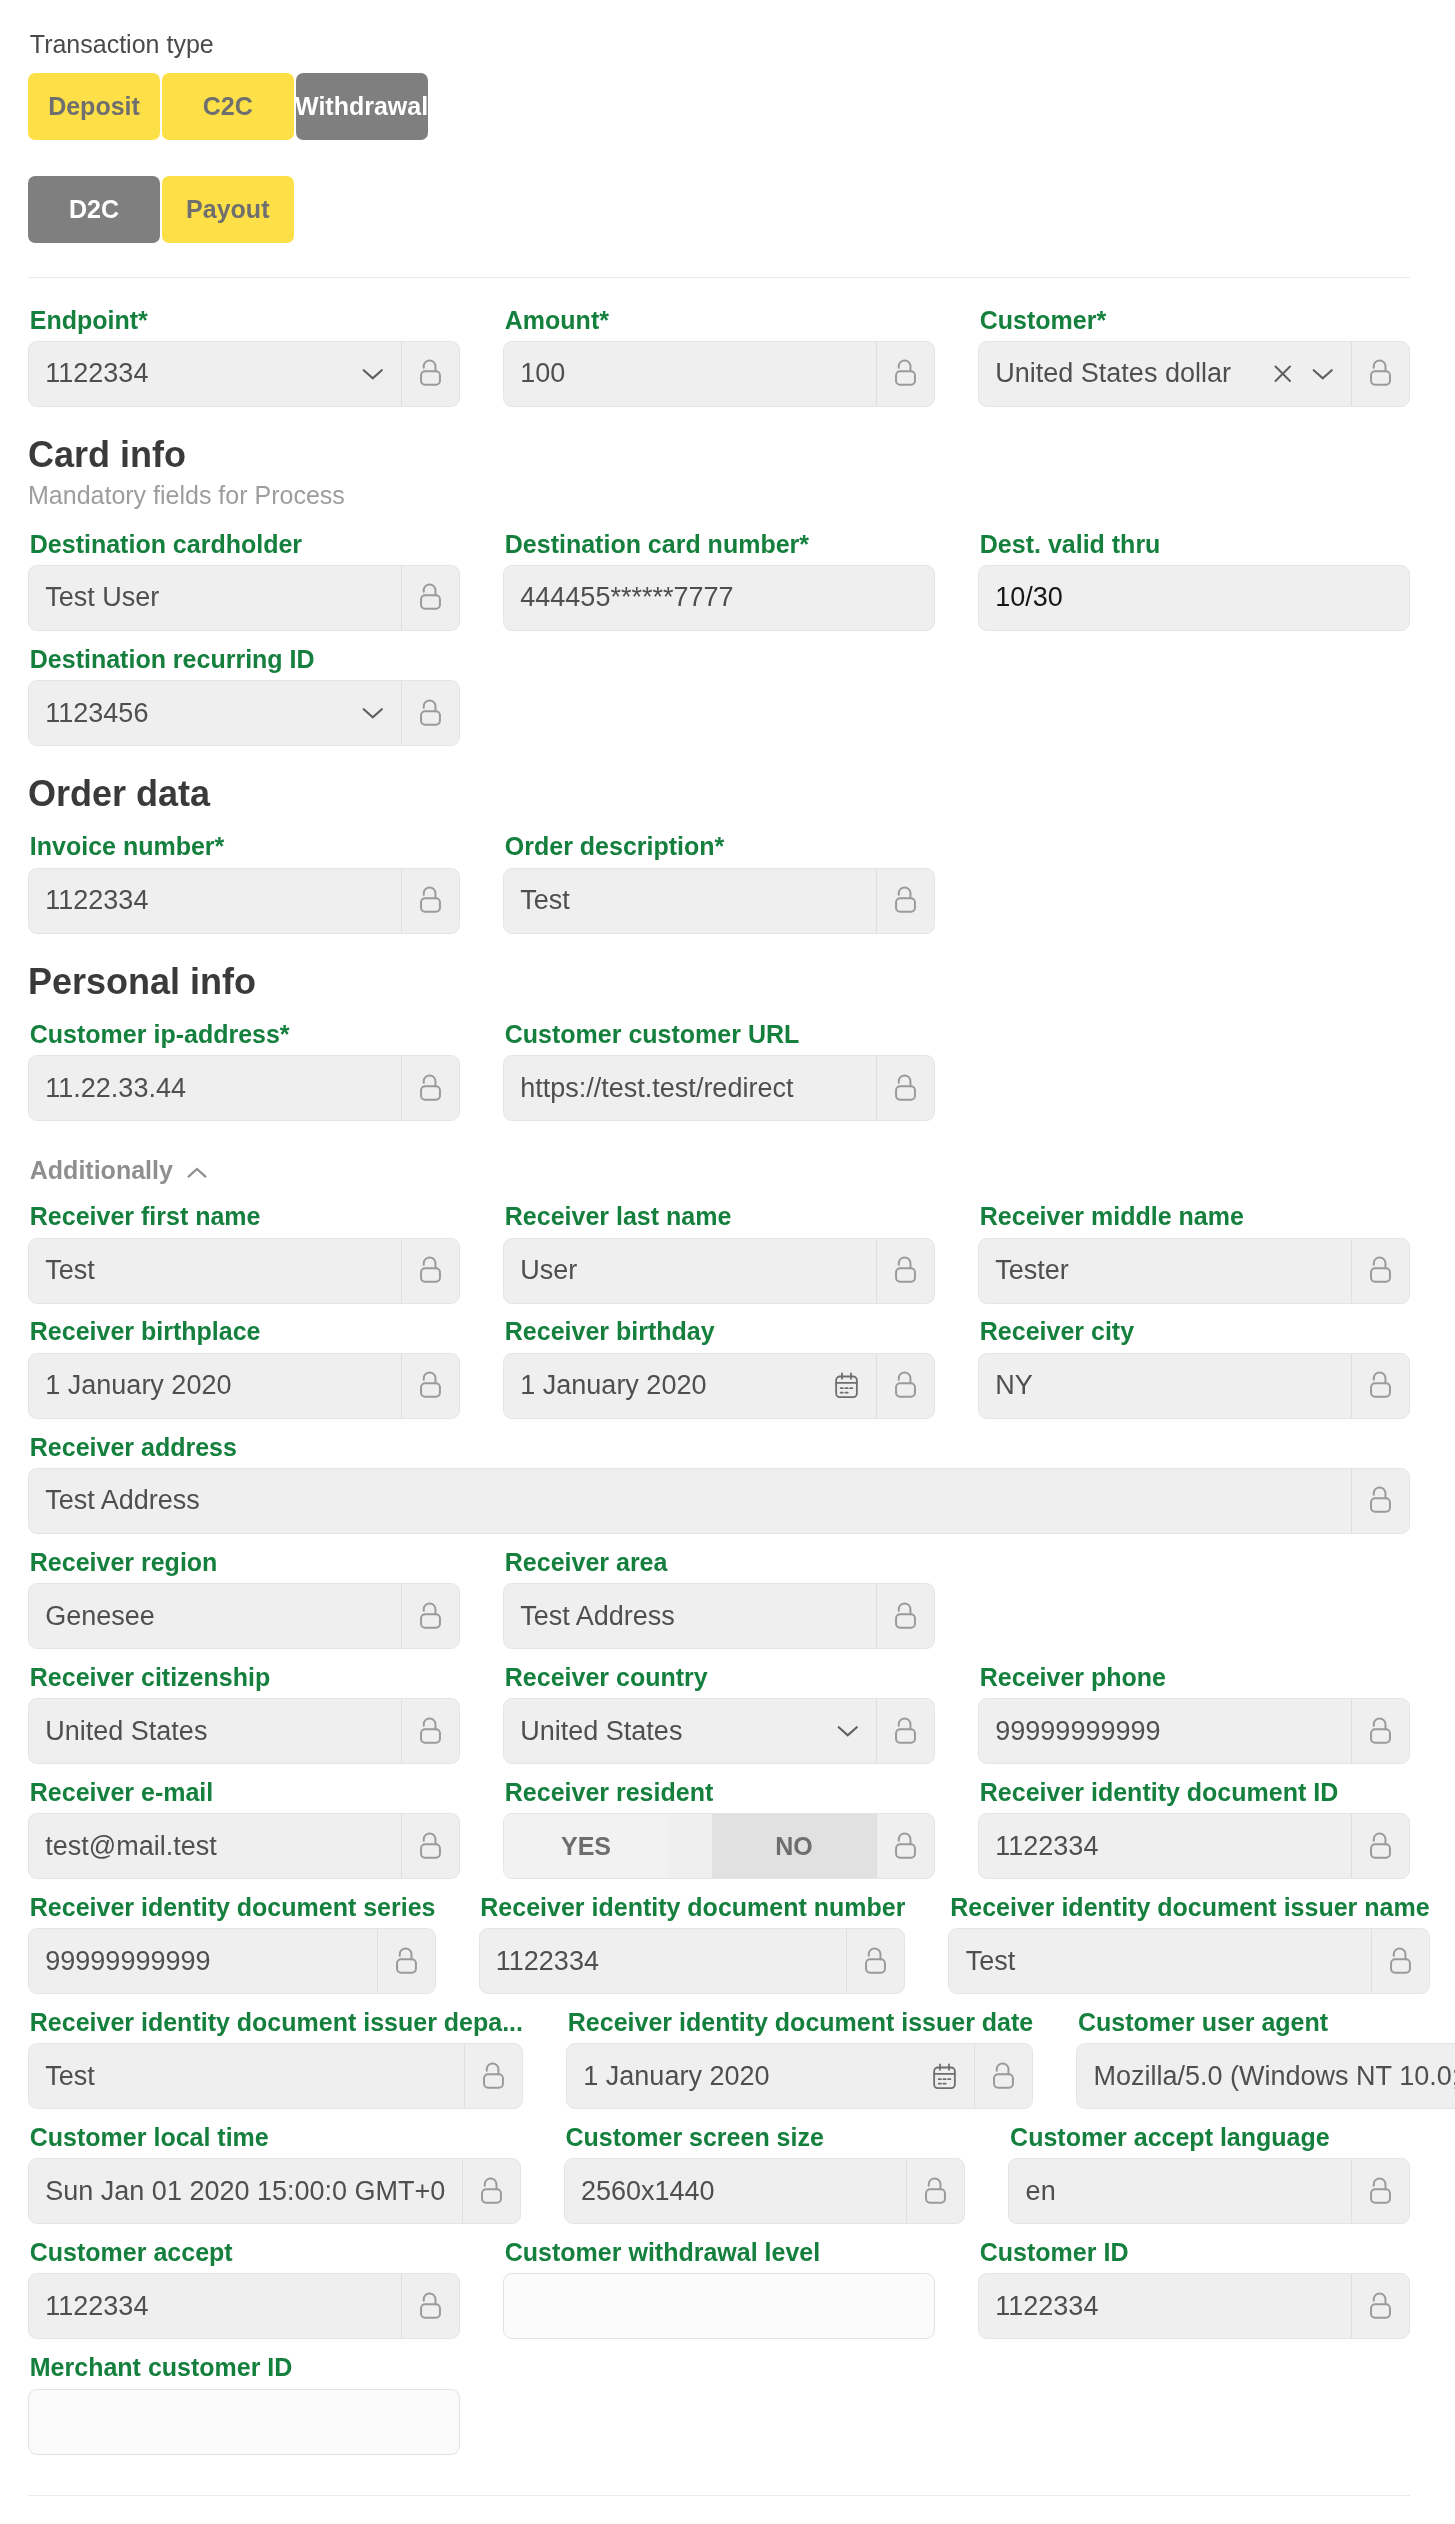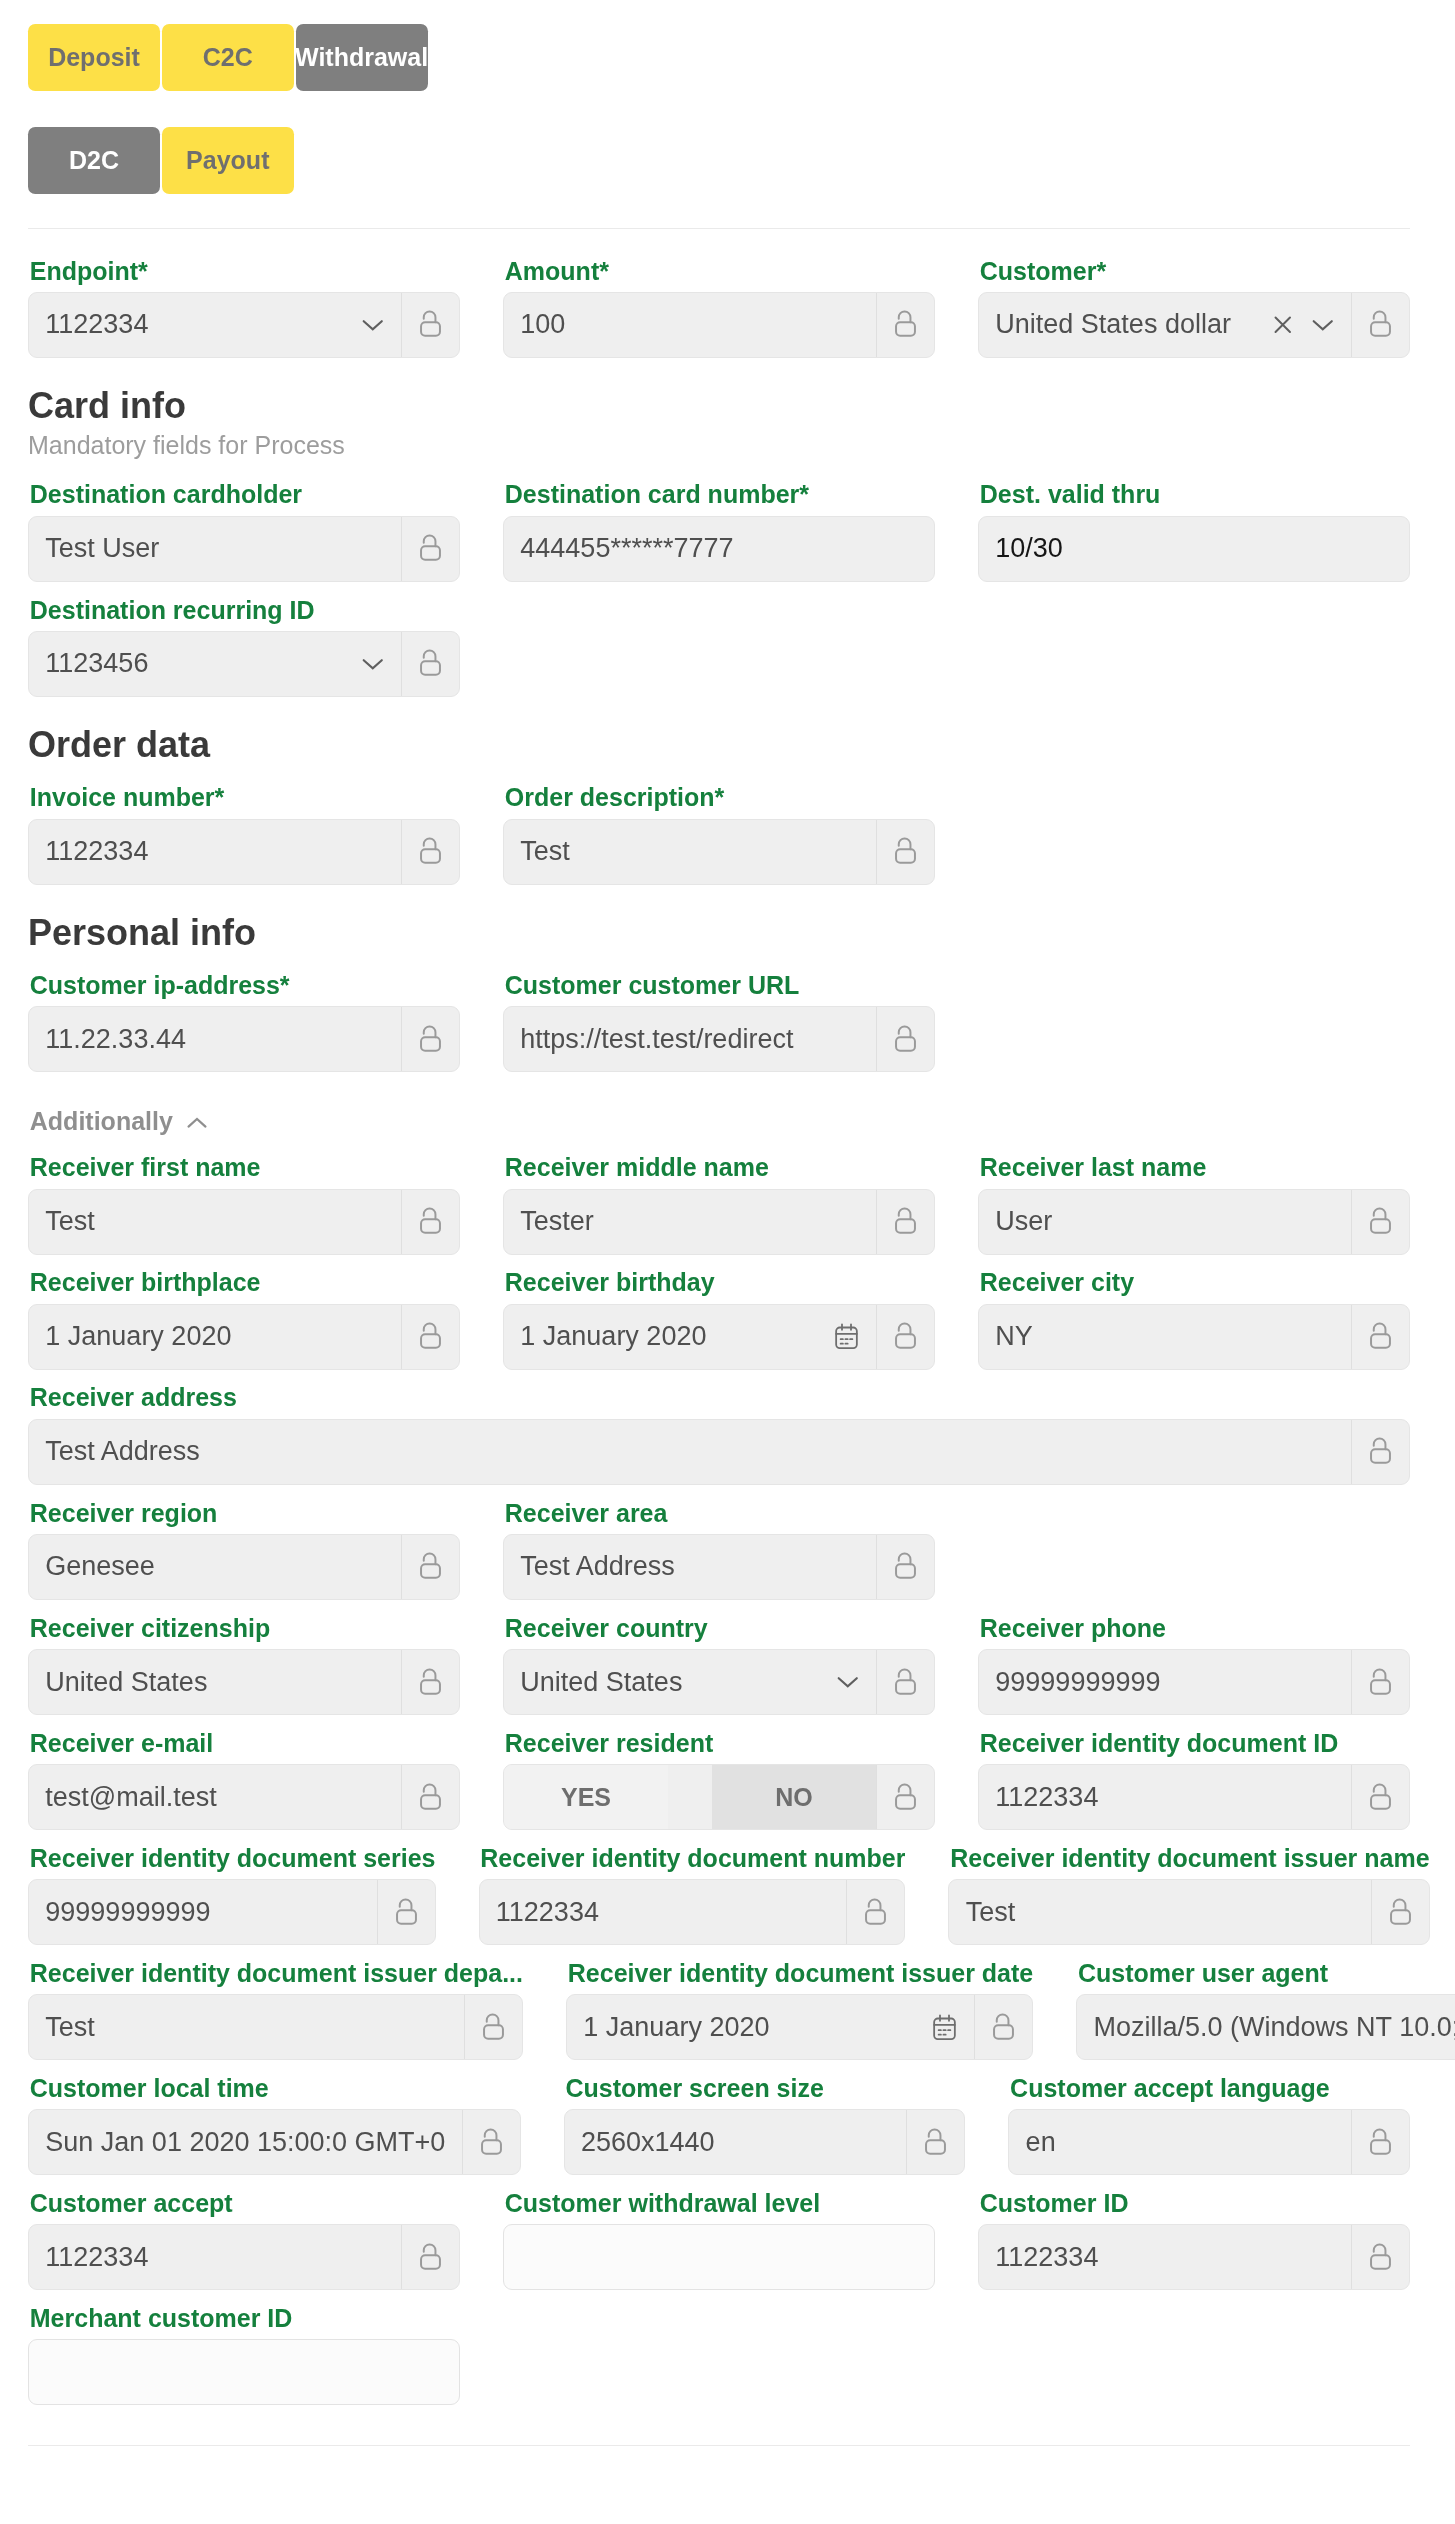--- a/index.html
+++ b/index.html
@@ -71,20 +71,21 @@
     display:inline-flex; align-items:flex-start; gap:12.7px; cursor:pointer;
     margin:22px 0 16.3px 1.8px; font-size:25px; font-weight:bold; color:#8f8f8f;
   }
 
   .footer { display:flex; justify-content:flex-end; gap:14.5px; padding:36px 0 22px; }
 </style>
 </head>
 <body>
 
 <div class="page">
+  <div class="top-label">Transaction type</div>
   <div class="btn-group" id="txn-group">
       <button class="tbtn">Deposit</button>
       <button class="tbtn">C2C</button>
       <button class="tbtn active">Withdrawal</button>
     </div>
   <div class="btn-group subtype" id="subtype-group">
       <button class="tbtn active">D2C</button>
       <button class="tbtn">Payout</button>
     </div>
   <hr class="divider">
@@ -245,35 +246,35 @@
             <div class="value">Test</div>
             <button class="lockbox">
               <svg width="27" height="31" viewBox="0 0 30 34" fill="none" stroke="#9a9a9a" stroke-width="2.2" stroke-linecap="round">
                 <rect x="4.5" y="14.5" width="21" height="15" rx="4.5"></rect>
                 <path d="M20.5 14.5 V9 a6.5 6.5 0 0 0 -13 0 v1.5"></path>
               </svg>
             </button>
           </div>
         </div>
         <div class="field">
+          <div class="flabel">Receiver last name</div>
+          <div class="input">
+            <div class="value">User</div>
+            <button class="lockbox">
+              <svg width="27" height="31" viewBox="0 0 30 34" fill="none" stroke="#9a9a9a" stroke-width="2.2" stroke-linecap="round">
+                <rect x="4.5" y="14.5" width="21" height="15" rx="4.5"></rect>
+                <path d="M20.5 14.5 V9 a6.5 6.5 0 0 0 -13 0 v1.5"></path>
+              </svg>
+            </button>
+          </div>
+        </div>
+        <div class="field">
           <div class="flabel">Receiver middle name</div>
           <div class="input">
             <div class="value">Tester</div>
-            <button class="lockbox">
-              <svg width="27" height="31" viewBox="0 0 30 34" fill="none" stroke="#9a9a9a" stroke-width="2.2" stroke-linecap="round">
-                <rect x="4.5" y="14.5" width="21" height="15" rx="4.5"></rect>
-                <path d="M20.5 14.5 V9 a6.5 6.5 0 0 0 -13 0 v1.5"></path>
-              </svg>
-            </button>
-          </div>
-        </div>
-        <div class="field">
-          <div class="flabel">Receiver last name</div>
-          <div class="input">
-            <div class="value">User</div>
             <button class="lockbox">
               <svg width="27" height="31" viewBox="0 0 30 34" fill="none" stroke="#9a9a9a" stroke-width="2.2" stroke-linecap="round">
                 <rect x="4.5" y="14.5" width="21" height="15" rx="4.5"></rect>
                 <path d="M20.5 14.5 V9 a6.5 6.5 0 0 0 -13 0 v1.5"></path>
               </svg>
             </button>
           </div>
         </div>
       </div><div class="row">
         <div class="field">

